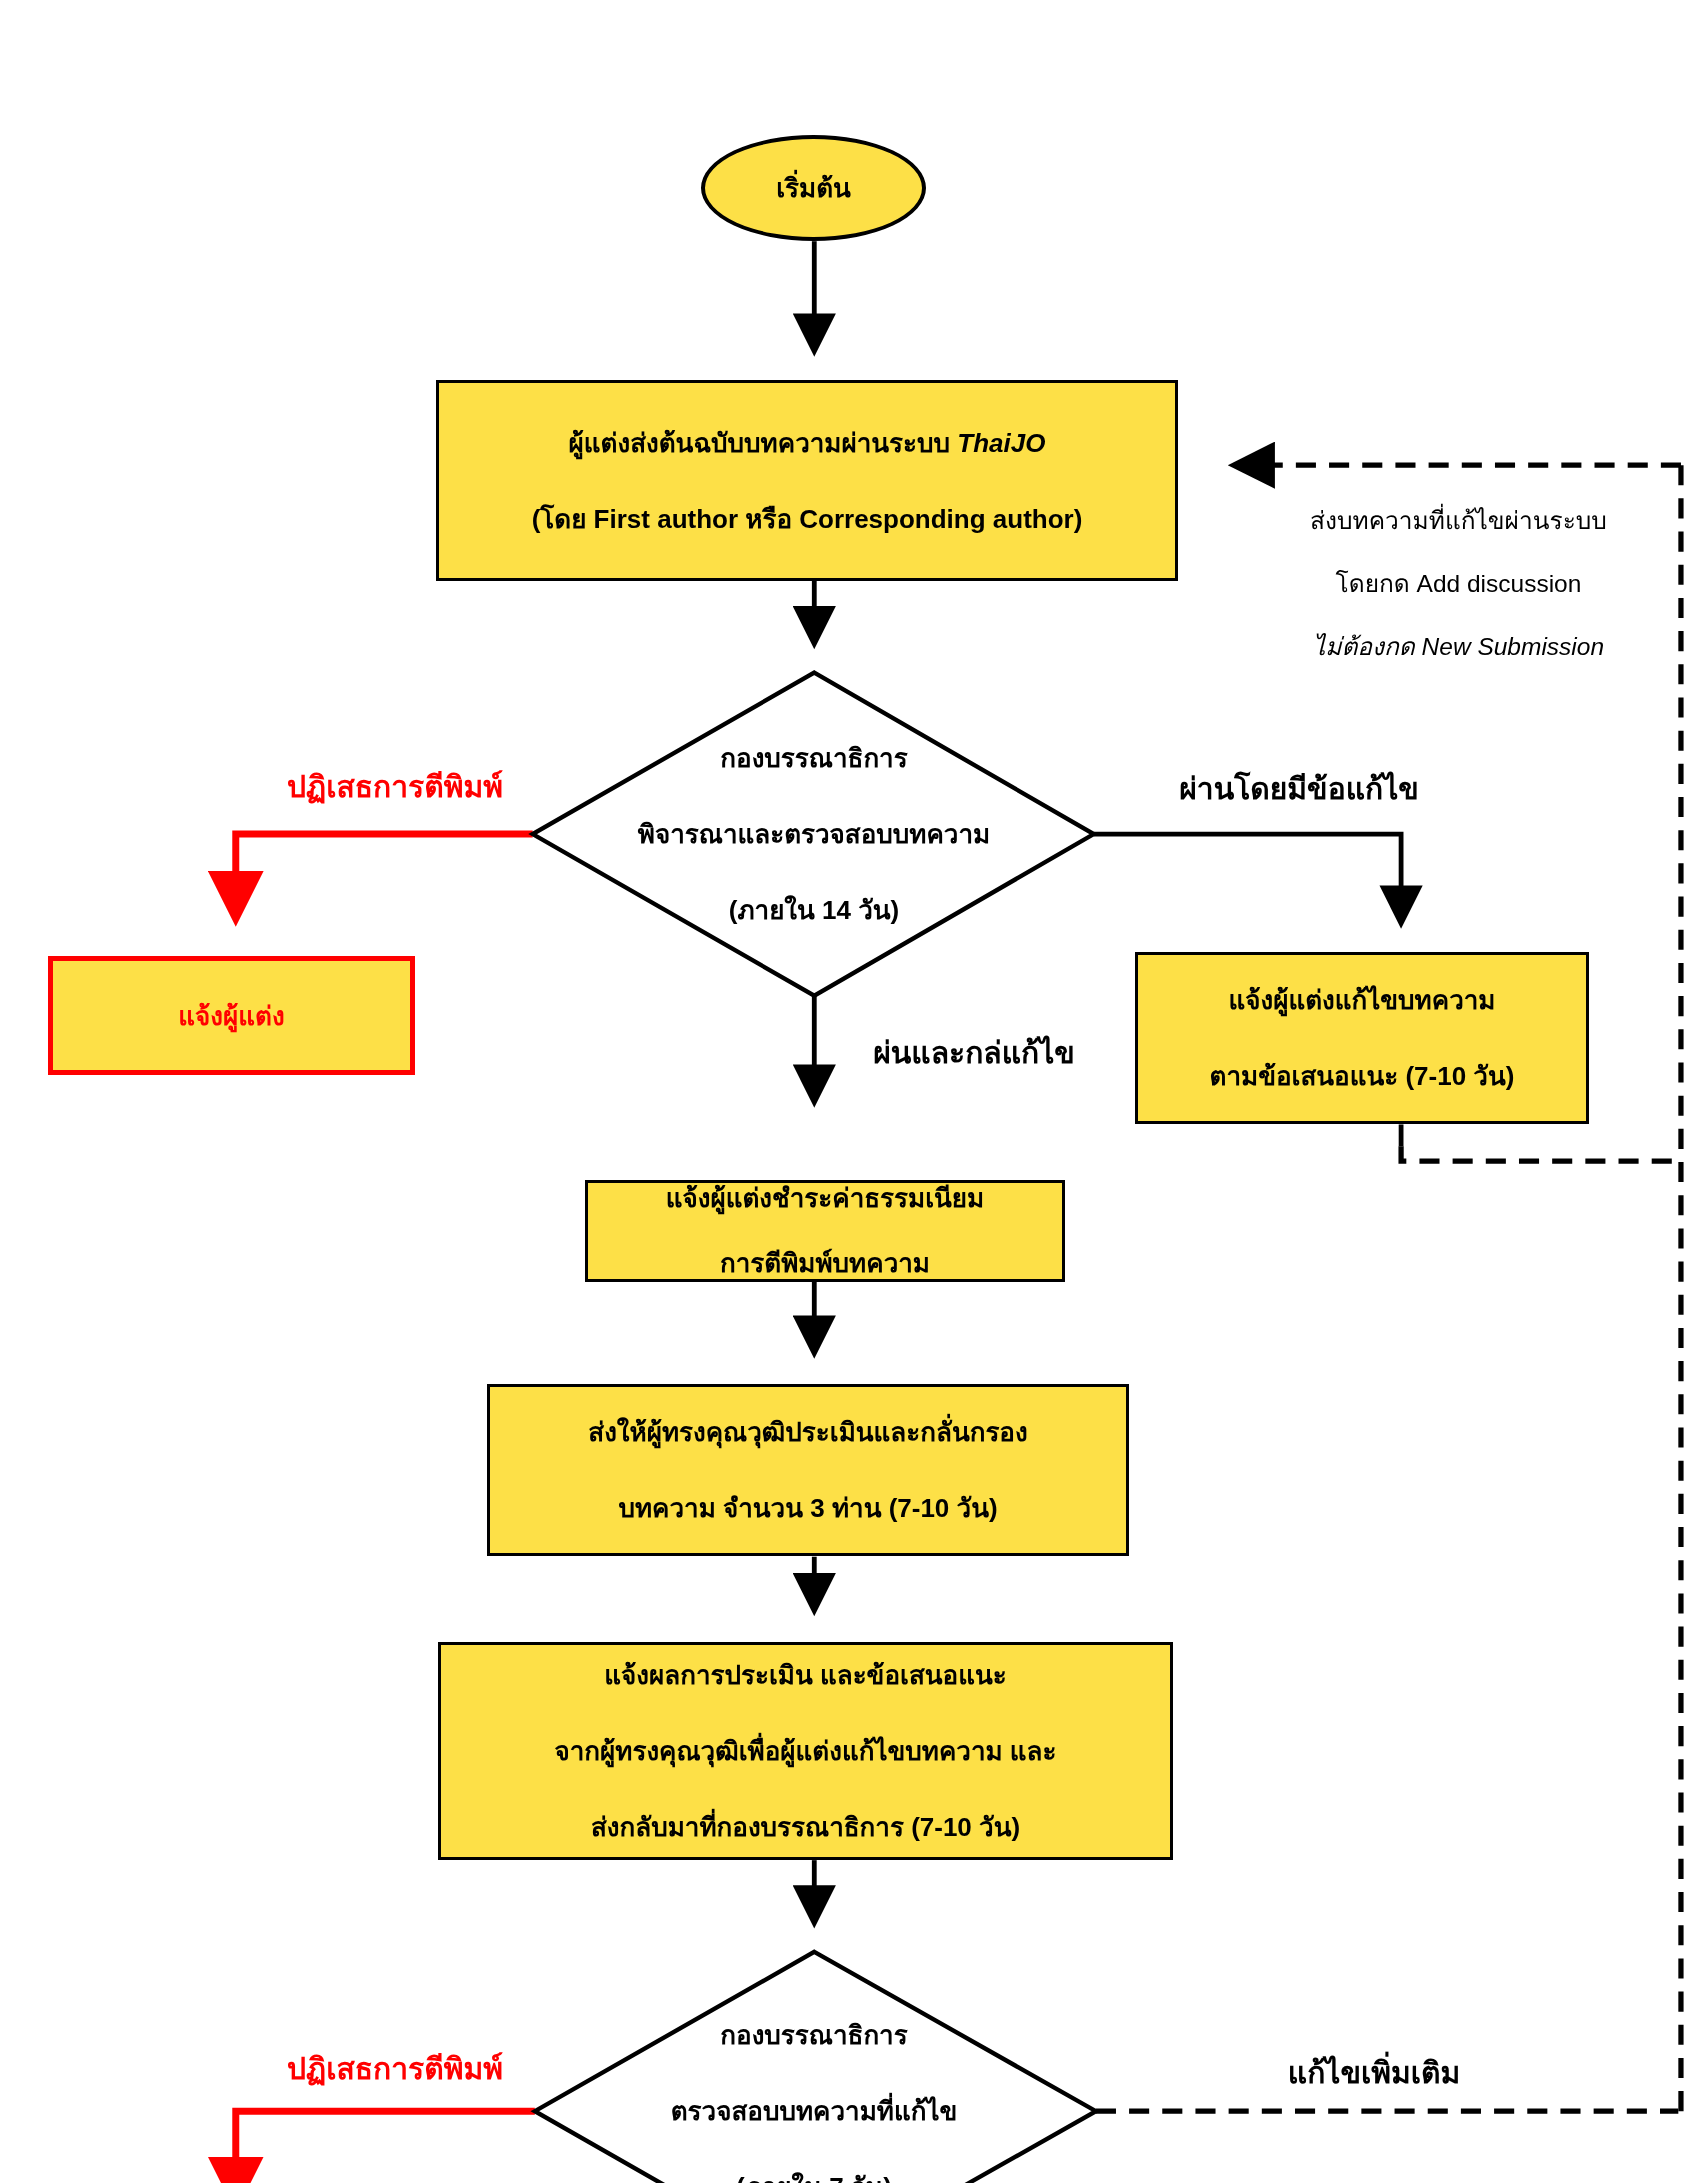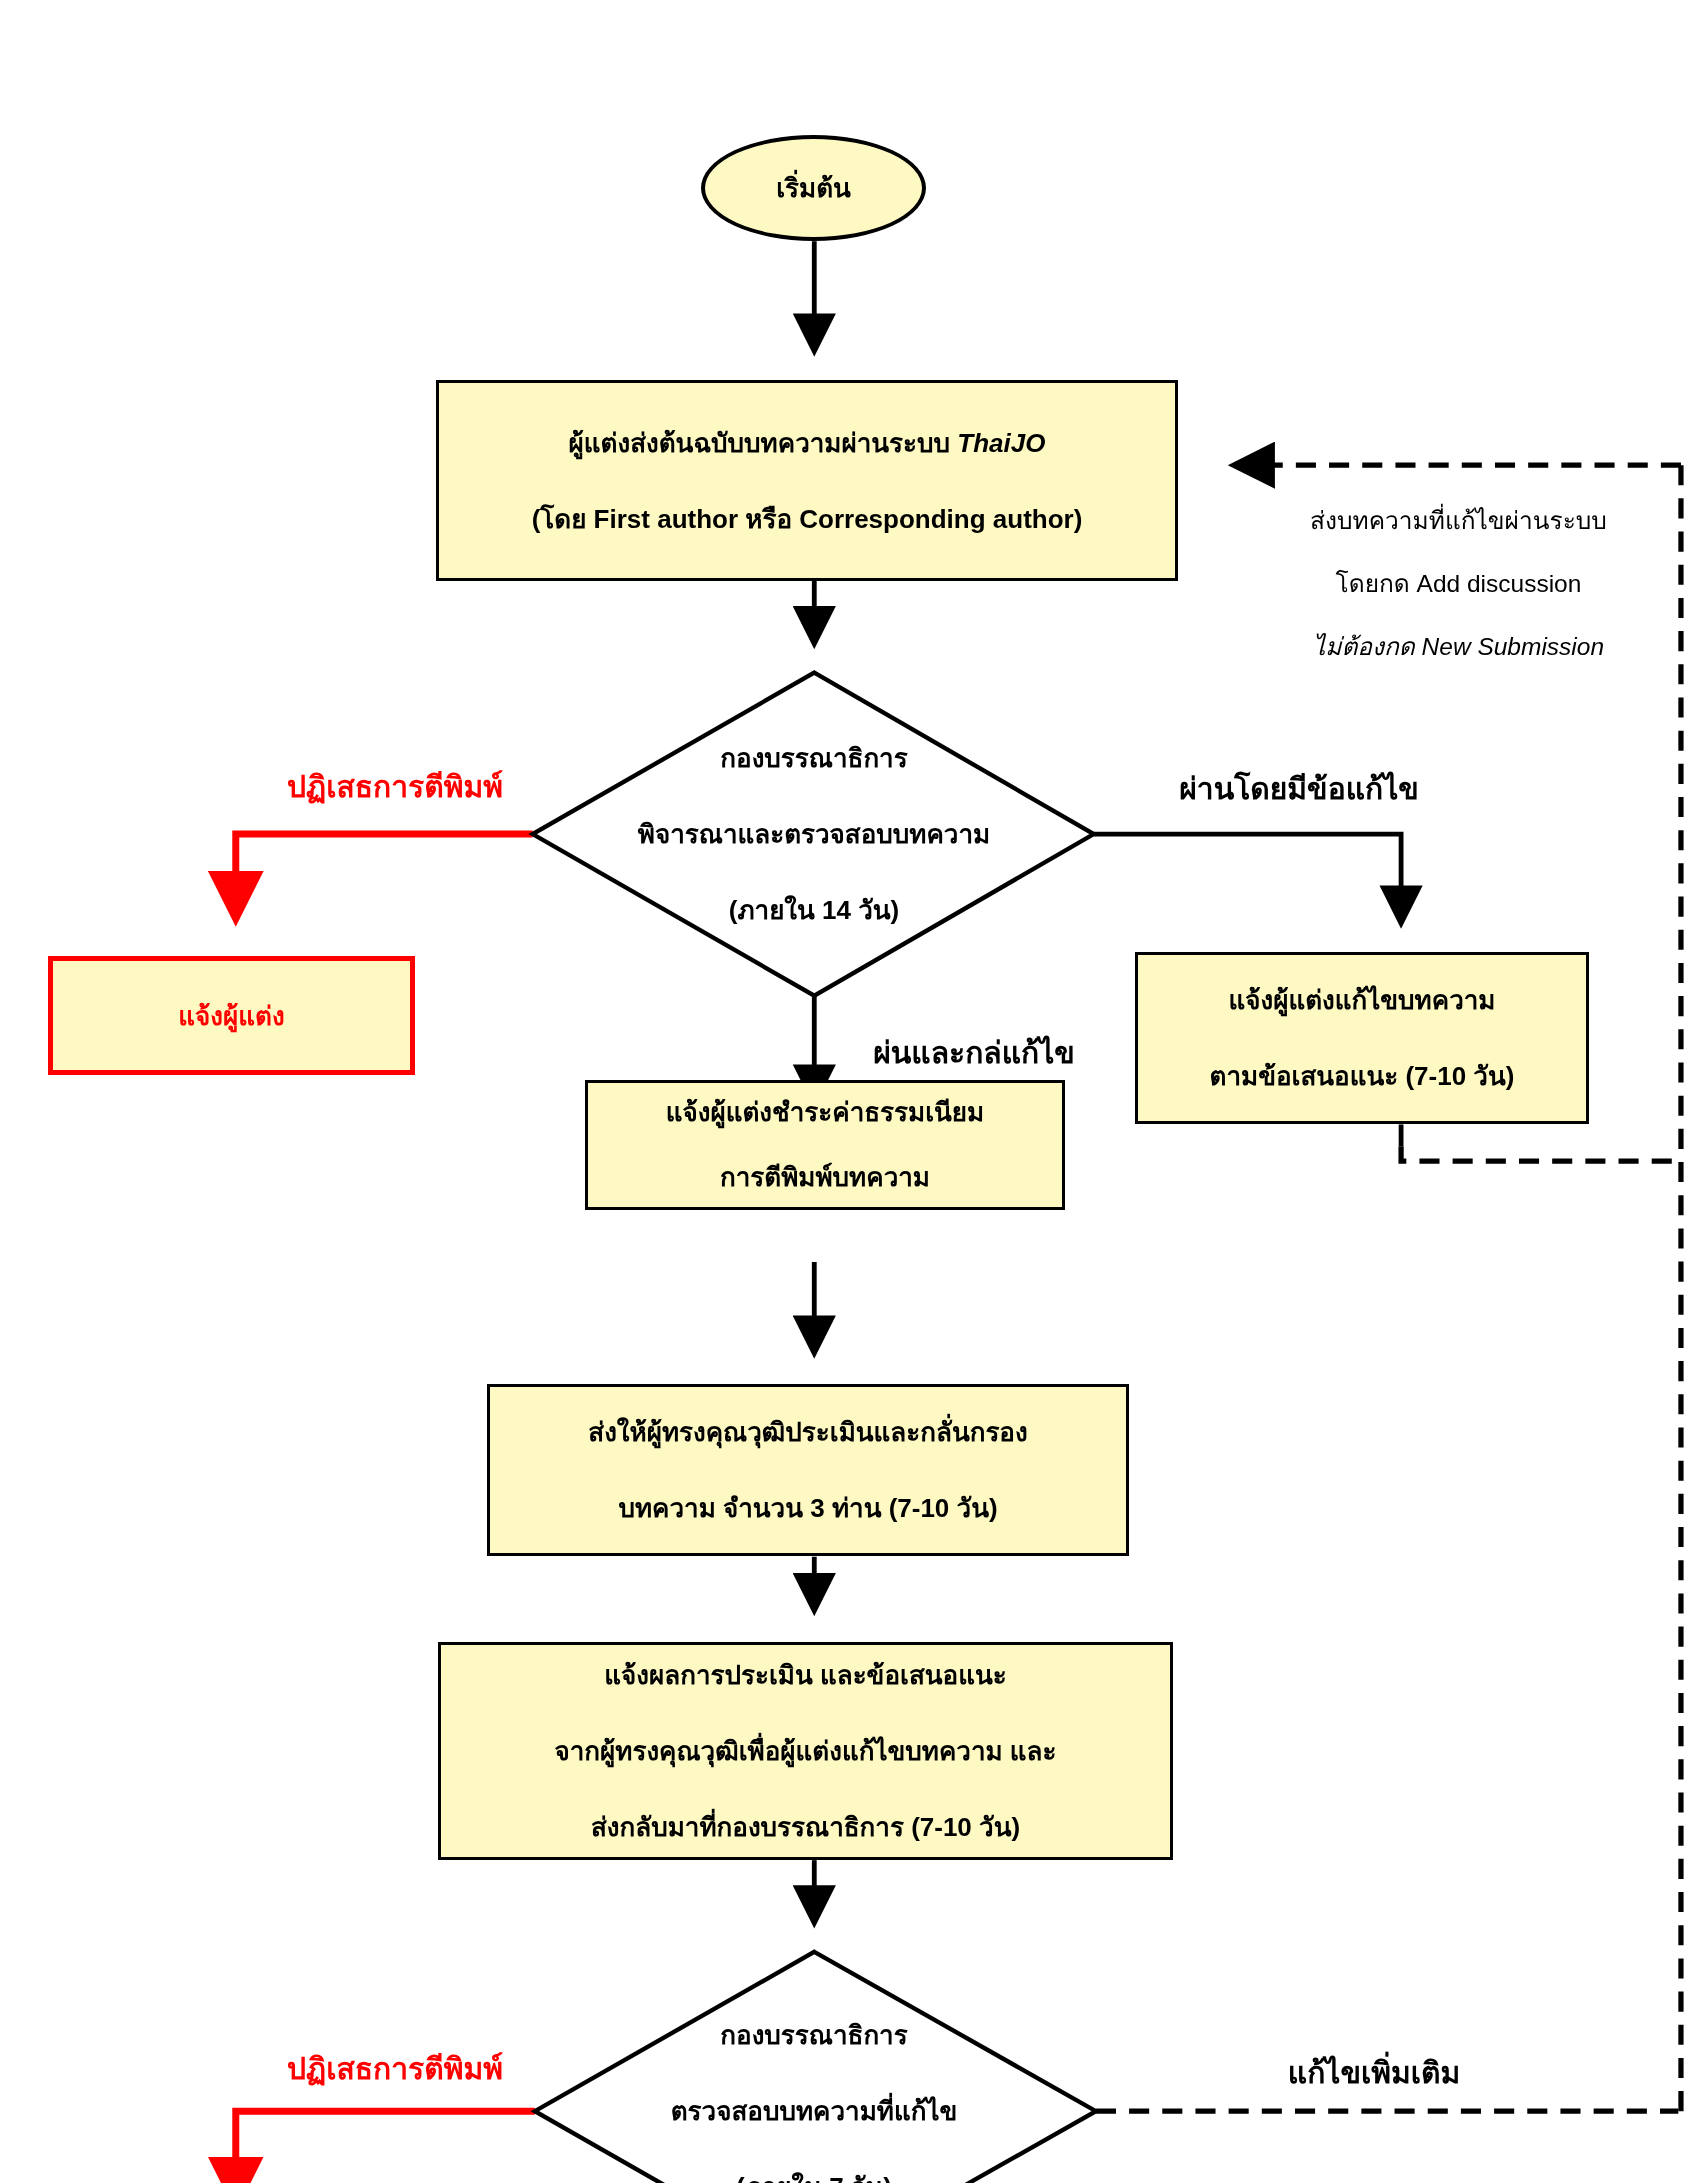--- a/index.html
+++ b/index.html
@@ -1,19 +1,19 @@
 <!DOCTYPE html>
 <html style="font-size:7px"><head>
 <meta charset="utf-8">
 <style>
   html,body{margin:0;padding:0;background:#ffffff;}
   .canvas{position:relative;width:1691px;height:2765px;background:#ffffff;overflow:hidden;
           font-family:"Liberation Sans","DejaVu Sans",sans-serif;}
   svg.layer{position:absolute;left:0;top:0;width:1691px;height:2765px;}
-  .node{position:absolute;box-sizing:border-box;background:#fef9c3;display:flex;flex-direction:column;
+  .node{position:absolute;box-sizing:border-box;background:#fde047;display:flex;flex-direction:column;
         justify-content:center;align-items:center;text-align:center;}
   .box{border:3.9px solid #000000;}
   .box.red{border:5.2px solid #ff0000;}
   .txt{font-size:26px;font-weight:bold;color:#000000;line-height:76px;white-space:nowrap;}
   .txt .it{font-style:italic;}
   .red-t{color:#ff0000;}
   .ellipse{border:4.4px solid #000000;border-radius:50%;}
   .elabel{position:absolute;transform:translate(-50%,-50%);font-size:30px;font-weight:bold;
           white-space:nowrap;text-align:center;}
   .dtext{position:absolute;transform:translate(-50%,-50%);text-align:center;}
@@ -94,21 +94,21 @@
 
   <div class="node box red" style="left:48px;top:956px;width:367px;height:119px;">
     <div class="txt red-t">แจ้งผู้แต่ง</div>
   </div>
 
   <div class="node box" style="left:1135px;top:952px;width:454px;height:172px;">
     <div class="txt">แจ้งผู้แต่งแก้ไขบทความ</div>
     <div class="txt">ตามข้อเสนอแนะ (7-10 วัน)</div>
   </div>
 
-  <div class="node box" style="left:585px;top:1080px;width:480px;height:130px;">
+  <div class="node box" style="left:585px;top:1180px;width:480px;height:102px;">
     <div class="txt" style="line-height:65px;">แจ้งผู้แต่งชำระค่าธรรมเนียม</div>
     <div class="txt" style="line-height:65px;">การตีพิมพ์บทความ</div>
   </div>
 
   <div class="node box" style="left:487px;top:1384px;width:642px;height:172px;">
     <div class="txt">ส่งให้ผู้ทรงคุณวุฒิประเมินและกลั่นกรอง</div>
     <div class="txt">บทความ จำนวน 3 ท่าน (7-10 วัน)</div>
   </div>
 
   <div class="node box" style="left:438px;top:1642px;width:735px;height:218px;">

